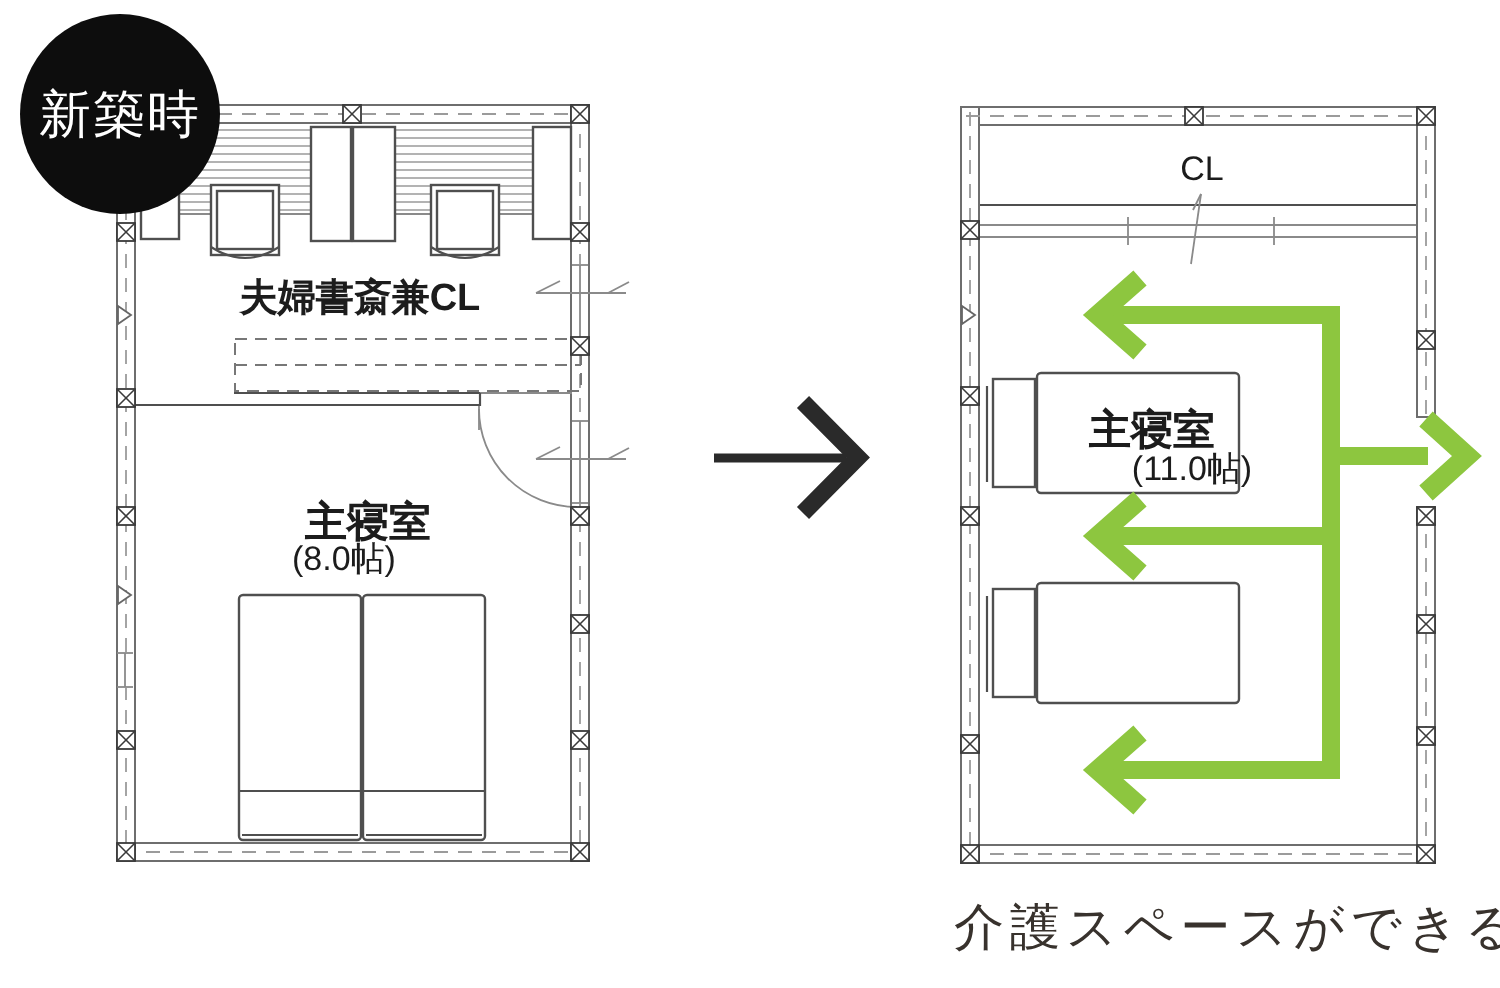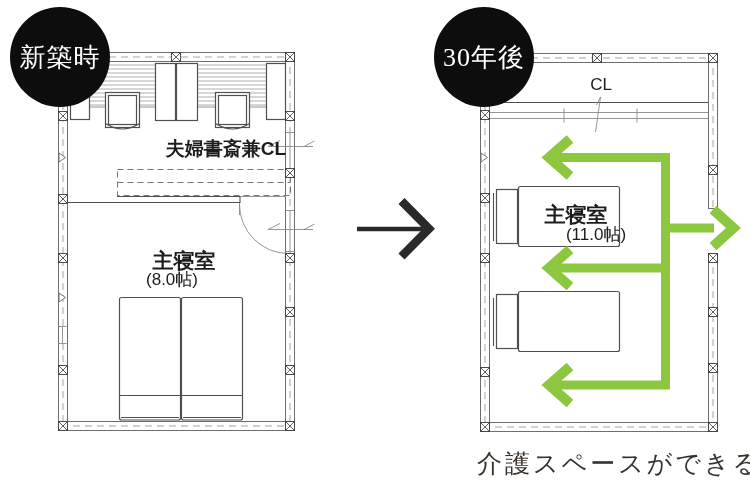--- a/index.html
+++ b/index.html
@@ -325,25 +325,22 @@
             <line class="px" x1="717.5" y1="422.5" x2="708.5" y2="431.5"></line>
           </g>
     </g>
     <polygon class="tri" points="481,153 487.5,157.5 481,162"></polygon>
   </g>
 </svg>
 
 <div class="badge" style="left:10px;top:7px;">
   <span>新築時</span>
 </div>
-<div class="badge" style="left:434px;top:7px;">
-  <span>30年後</span>
-</div>
-
-<div class="plabel" style="left:180px;top:136px;font-size:19px;font-weight:600;margin-left:46px;">夫婦書斎兼CL</div>
+
+<div class="plabel" style="left:180px;top:136px;font-size:19px;font-weight:600;">夫婦書斎兼CL</div>
 <div class="plabel" style="left:184px;top:247px;font-size:21px;font-weight:600;">主寝室</div>
 <div class="plabel" style="left:172px;top:268px;font-size:17px;font-weight:500;">(8.0帖)</div>
 <div class="plabel" style="left:601px;top:75px;font-size:17px;font-weight:500;">CL</div>
 <div class="plabel" style="left:576px;top:201px;font-size:21px;font-weight:600;">主寝室</div>
 <div class="plabel" style="left:596px;top:223px;font-size:17px;font-weight:500;">(11.0帖)</div>
 
 <div class="caption">介護スペースができる</div>
 
 </div>
 

